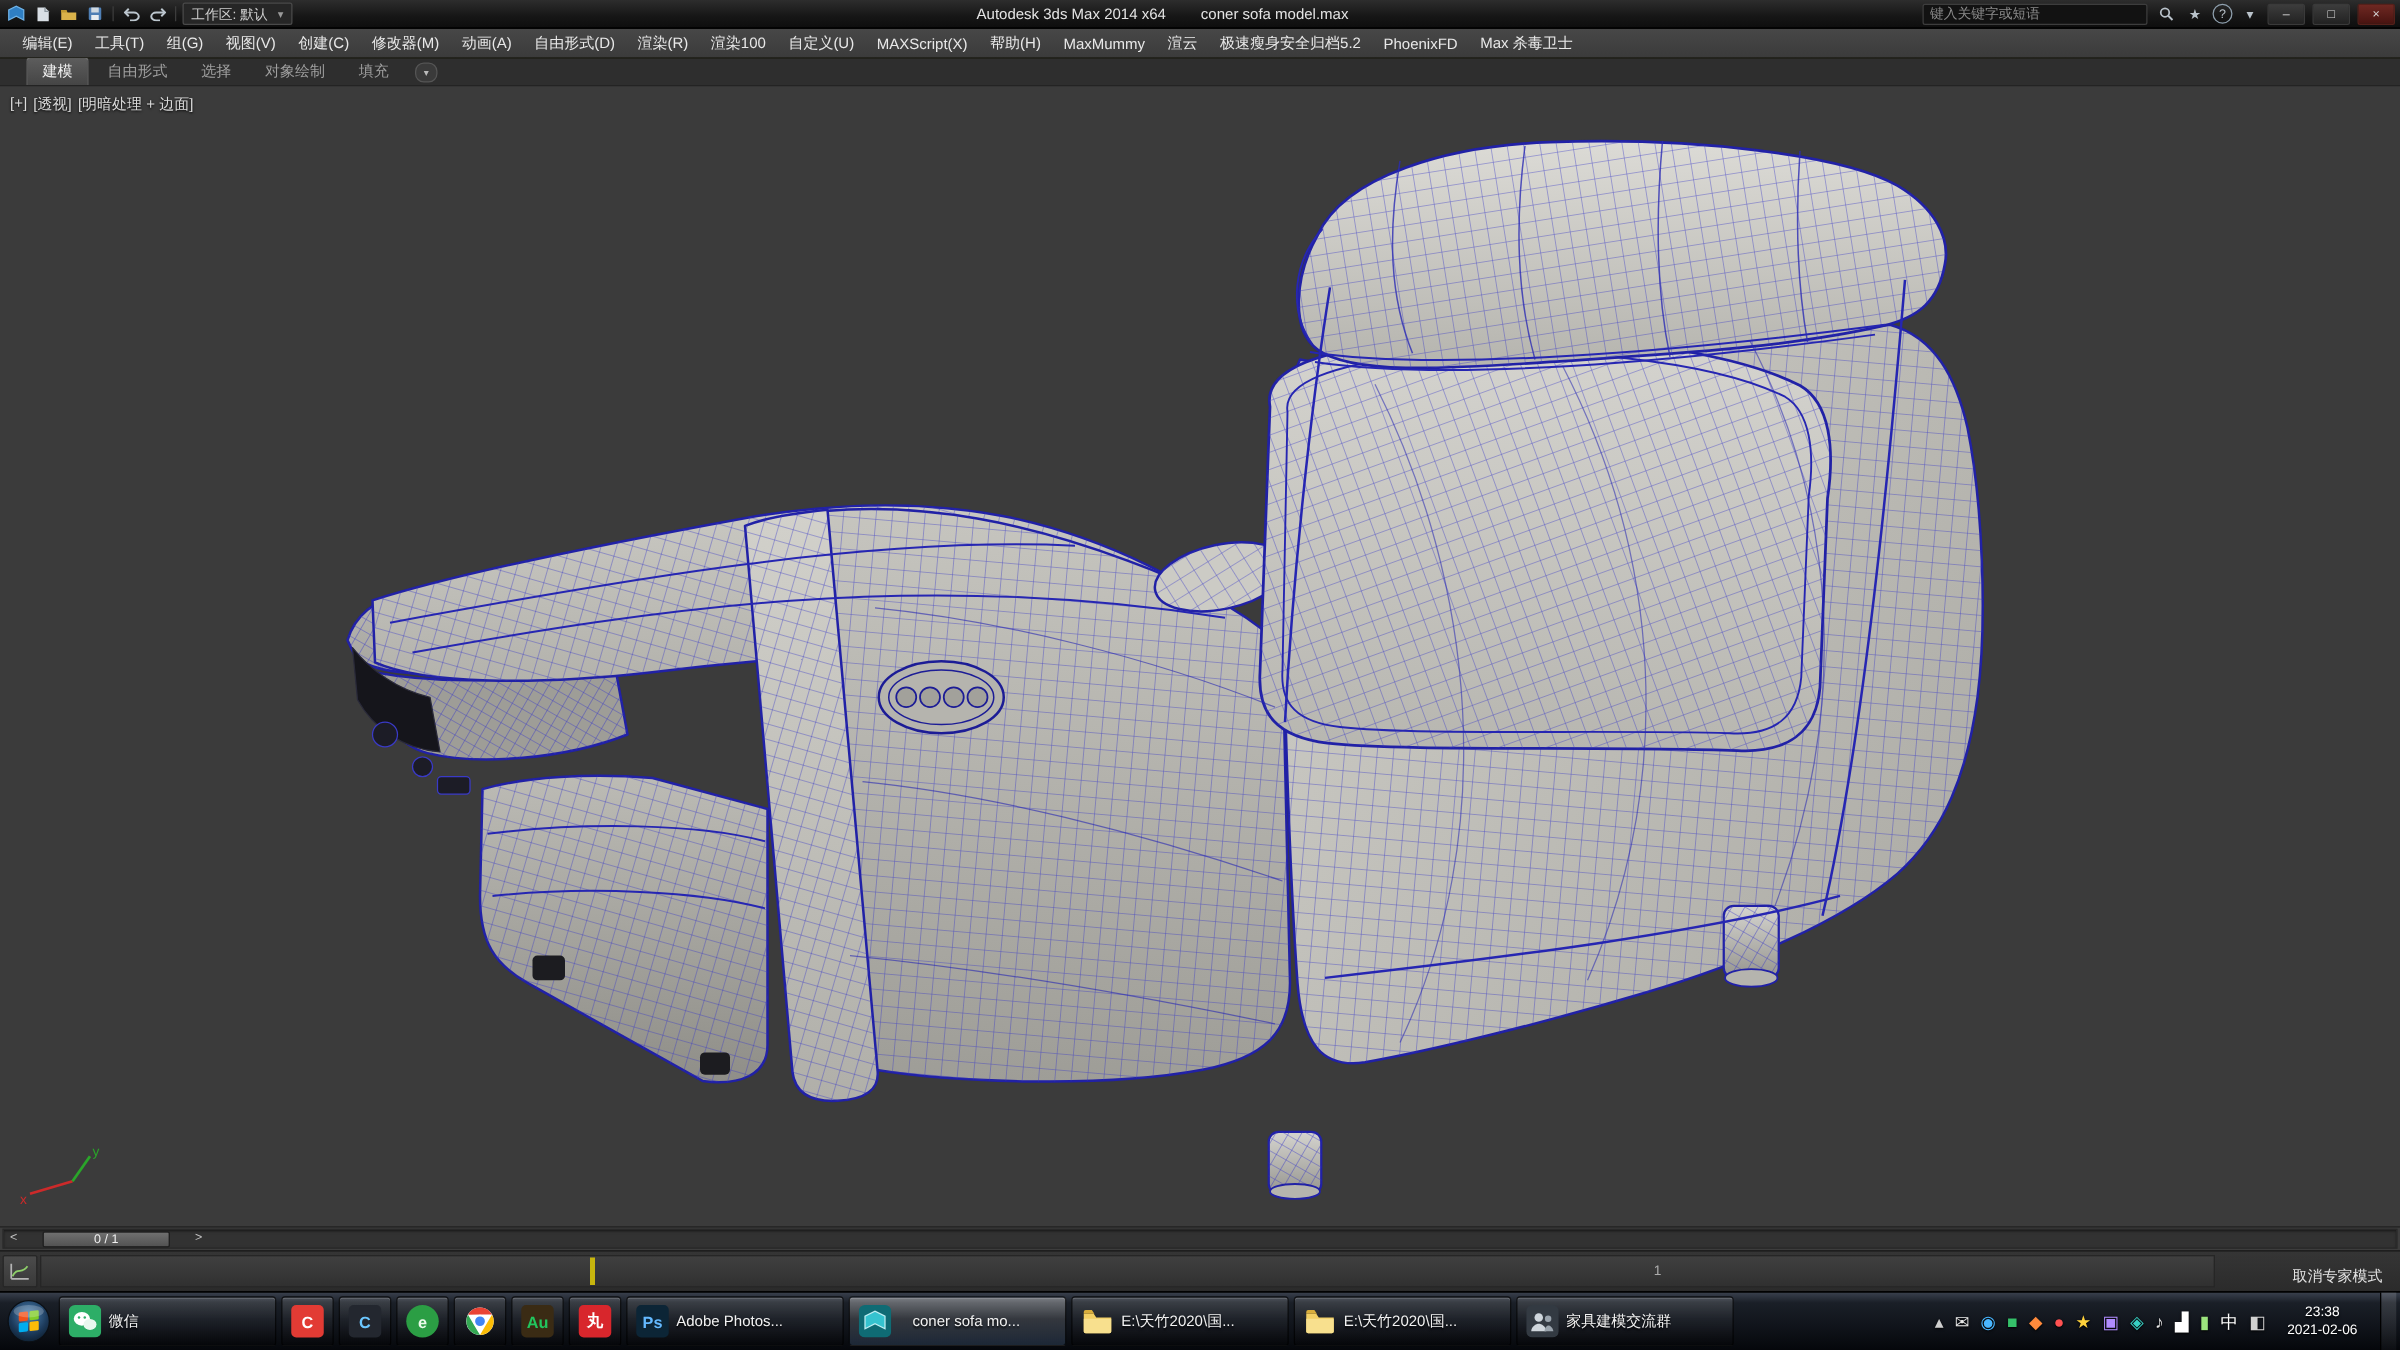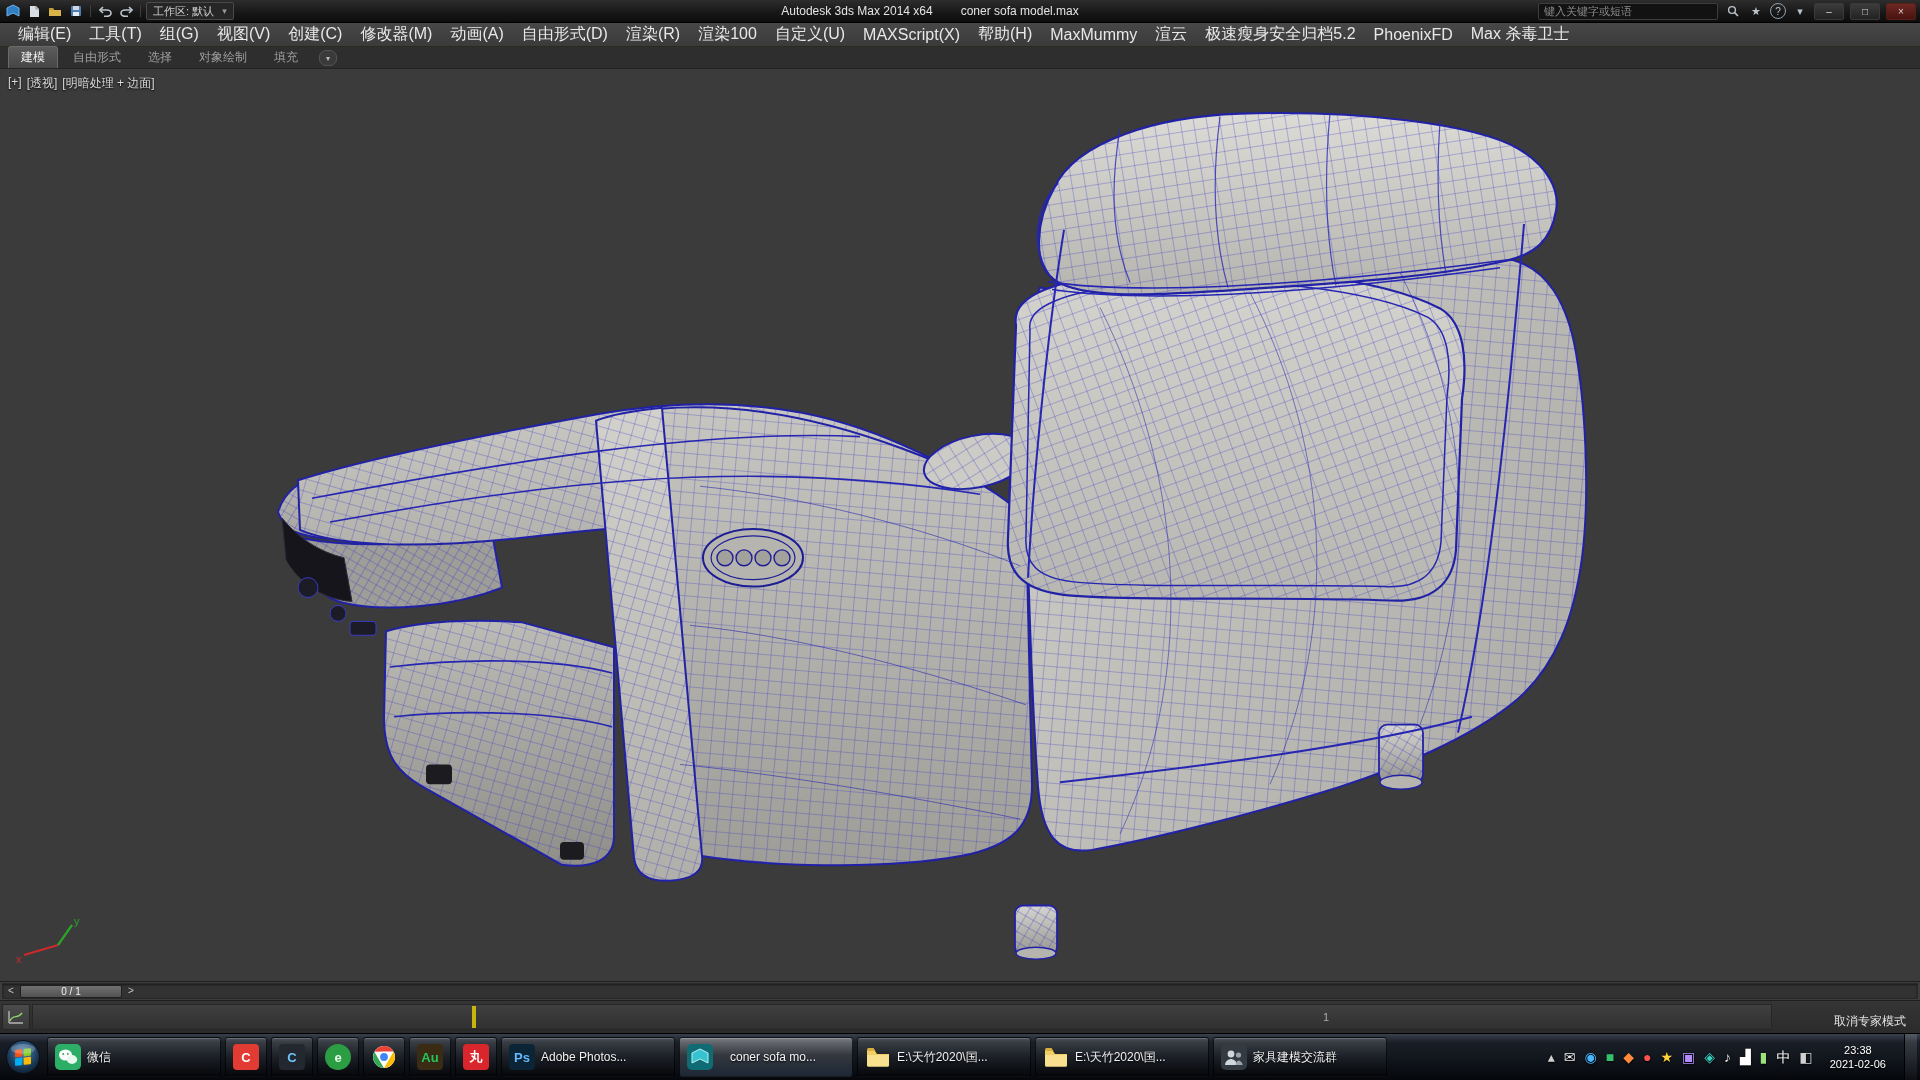--- a/index.html
+++ b/index.html
@@ -23,47 +23,47 @@
   .search-box::placeholder{color:#8b8b8b;}
   .info-icon{width:16px;text-align:center;color:#b9c2ca;font-size:11px;}
   .help-circle{width:14px;height:14px;border:1px solid #8fa0ae;border-radius:50%;display:flex;align-items:center;
     justify-content:center;font-size:10px;color:#b9c2ca;}
   .win-btn{width:28px;height:15px;display:flex;align-items:center;justify-content:center;font-size:10px;color:#d6d6d6;
     border:1px solid #3a3a3a;border-radius:2px;background:linear-gradient(#3c3c3c,#222);}
   .win-btn.close{background:linear-gradient(#6e2822,#481310);border-color:#55201a;}
 
   
   .menubar{height:23px;background:linear-gradient(#474747,#3b3b3b);border-bottom:1px solid #2a2a1f;display:flex;
-    align-items:center;padding:0 10px;gap:2px;color:#e8e8e8;font-size:16px;white-space:nowrap;}
+    align-items:center;padding:0 10px;gap:2px;color:#e8e8e8;font-size:12px;white-space:nowrap;}
   .menu-item{padding:2px 8px;border-radius:2px;cursor:default;}
 
   
   .ribbonbar{height:21px;background:#2e2e2e;border-bottom:1px solid #232323;display:flex;align-items:flex-end;
     padding:0 8px;gap:3px;font-size:12px;color:#9f9f9f;}
   .ribbon-tab{padding:2px 12px;}
   .ribbon-tab.active{background:linear-gradient(#5c5c5c,#454545);color:#efefef;border:1px solid #6a6a6a;
-    border-bottom:none;border-radius:3px 3px 0 0;}
+    border-bottom:none;border-radius:3px 3px 0 0;margin-left:13px;}
   .ribbon-toggle{margin-left:6px;width:16px;height:14px;border:1px solid #555;border-radius:7px;background:#3a3a3a;
     display:flex;align-items:center;justify-content:center;color:#bbb;font-size:8px;margin-bottom:2px;}
 
   
   .viewport{flex:1;position:relative;background:#3b3b3b;overflow:hidden;}
   .vp-label{position:absolute;top:6px;left:8px;display:flex;gap:5px;color:#dcdcdc;font-size:12px;
     text-shadow:0 1px 2px #000;}
   .vp-label span{cursor:default;}
   .axis{position:absolute;left:14px;bottom:10px;}
   .vp-canvas{position:absolute;inset:0;width:100%;height:100%;}
 
   
   .timeslider{height:18px;background:#3d3d3d;border-top:1px solid #1f1f1f;display:flex;align-items:center;padding:0 2px;}
   .ts-track{flex:1;height:14px;background:#323232;border:1px solid #282828;box-shadow:inset 0 1px 2px #1a1a1a;
     display:flex;align-items:center;padding:0 1px;}
   .ts-arrow{width:14px;text-align:center;color:#c5c5c5;font-size:10px;line-height:12px;}
   .ts-handle{width:100px;height:11px;background:linear-gradient(#707070,#525252);border:1px solid #1f1f1f;
-    border-radius:2px;color:#f0f0f0;font-size:10px;display:flex;align-items:center;justify-content:center;margin:0 2px;}
+    border-radius:2px;color:#f0f0f0;font-size:10px;display:flex;align-items:center;justify-content:center;margin:0 16px;}
 
   
   .trackrow{height:32px;background:linear-gradient(#353535,#2b2b2b);border-top:1px solid #1e1e1e;display:flex;}
   .curve-btn{width:26px;margin:3px 2px;background:linear-gradient(#4b4b4b,#393939);border:1px solid #262626;
     border-radius:2px;display:flex;align-items:center;justify-content:center;}
   .trackbar{flex:1;margin:3px 4px 3px 0;background:linear-gradient(#404040,#303030);border:1px solid #262626;
     position:relative;}
   .key-tick{position:absolute;left:439px;top:1px;bottom:1px;width:4px;background:#c7b50e;}
   .frame-label{position:absolute;left:1290px;top:50%;transform:translateY(-50%);color:#ababab;font-size:11px;}
   .expert-area{width:128px;display:flex;align-items:flex-end;justify-content:flex-end;padding:2px 8px;}

